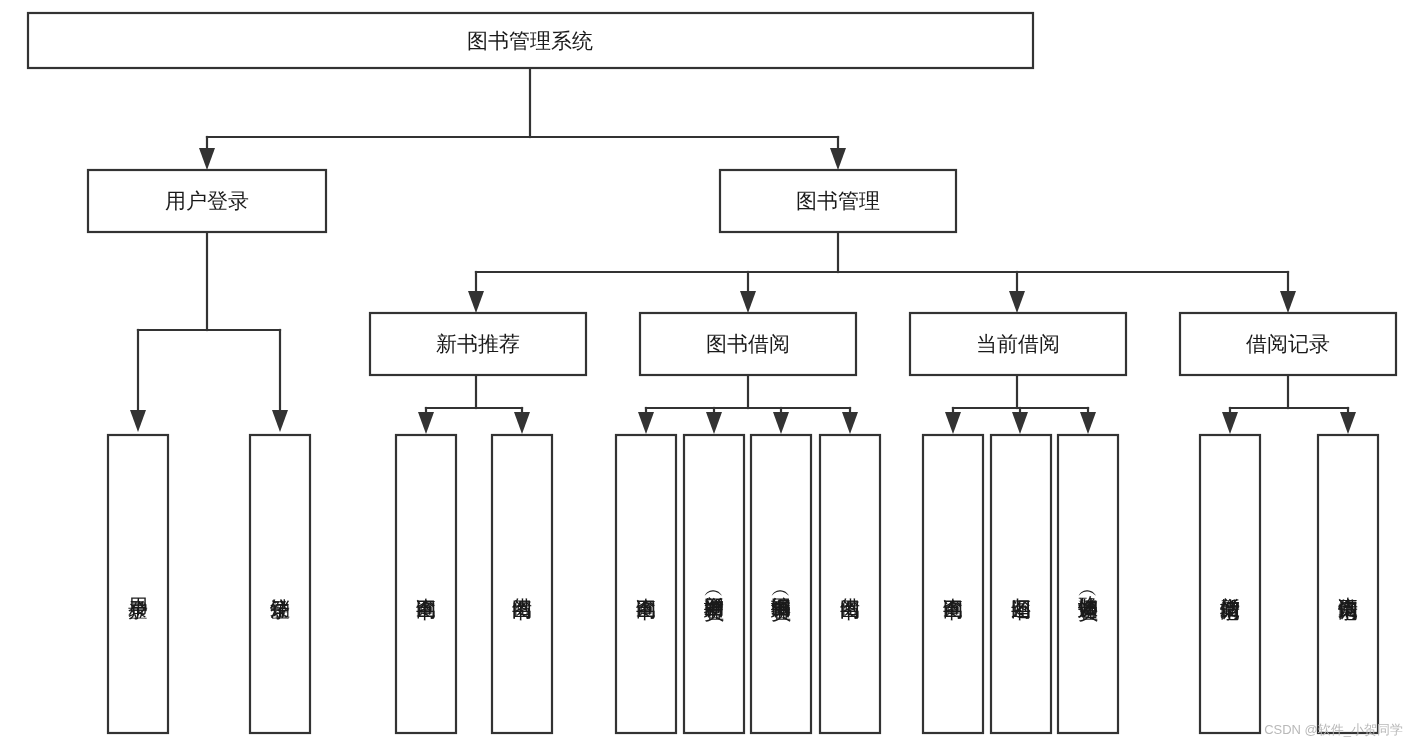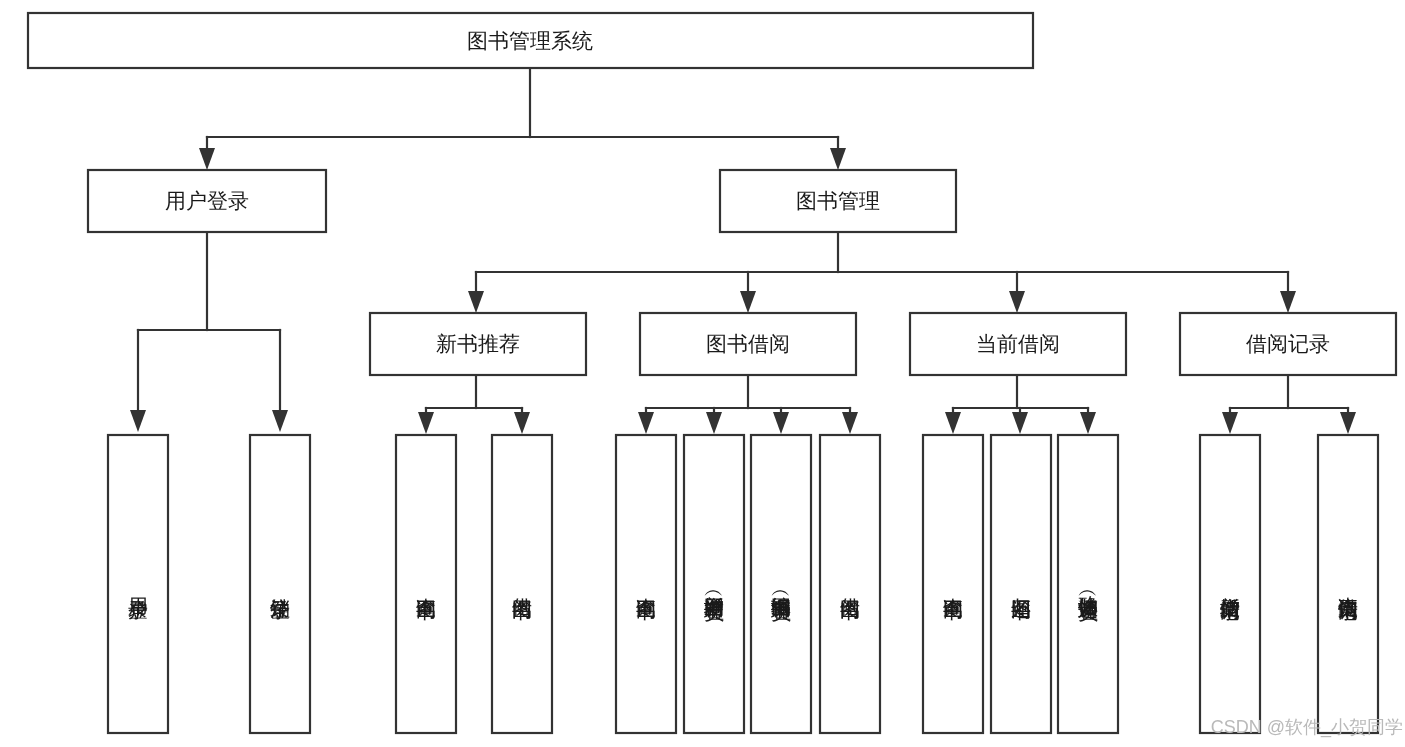--- a/index.html
+++ b/index.html
@@ -61,21 +61,21 @@
     align-items: center;
     justify-content: center;
     white-space: nowrap;
     pointer-events: none;
   }
   .watermark {
     position: absolute;
     right: 10px;
     bottom: 8px;
     font-family: "Liberation Sans", "DejaVu Sans", sans-serif;
-    font-size: 18px;
+    font-size: 13px;
     color: #b9b9b9;
     white-space: nowrap;
   }
 </style>
 </head>
 <body>
 
 <div id="diagram-root">
 
   <svg id="tree-svg" viewBox="0 0 1405 747" xmlns="http://www.w3.org/2000/svg">

